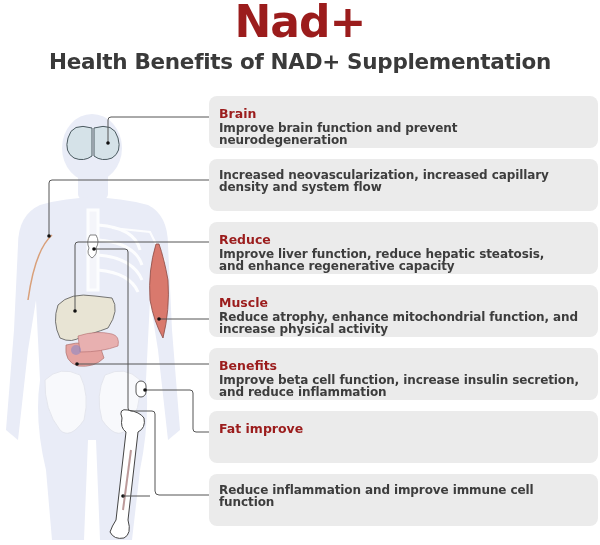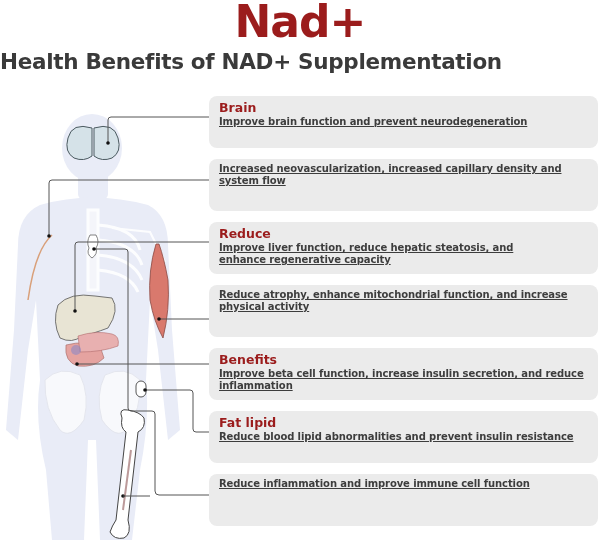--- a/index.html
+++ b/index.html
@@ -1,26 +1,26 @@
 <!DOCTYPE html>
 <html><head>
 <meta charset="utf-8">
 <style>
   html, body { margin:0; padding:0; }
   body { width:600px; height:545px; background:#ffffff; position:relative; overflow:hidden;
          font-family:"DejaVu Sans", sans-serif; }
   .title { position:absolute; left:0; width:600px; top:-4px; text-align:center;
            font-family:"DejaVu Sans", sans-serif; font-weight:bold; font-size:44px;
            color:#9b1c1c; letter-spacing:-1px; line-height:52px; }
-  .subtitle { position:absolute; left:0; width:600px; top:47px; text-align:left;
+  .subtitle { position:absolute; left:0; width:600px; top:47px; text-align:center;
               font-weight:bold; font-size:21.5px; color:#3a3a3a; line-height:30px; letter-spacing:-0.3px; }
   .card { position:absolute; left:209px; width:389px; height:52px; background:#ebebeb;
-          border-radius:8px; box-sizing:border-box; padding:4px 10px 0 10px; }
+          border-radius:8px; box-sizing:border-box; padding:10px 10px 0 10px; }
   .card-title { font-weight:bold; font-size:12.5px; color:#9b1c1c; line-height:16px; }
-  .card-desc { font-weight:bold; font-size:10px; color:#3d3d3d; line-height:12px; letter-spacing:-0.1px;text-decoration:underline; }
+  .card-desc { font-weight:bold; font-size:12px; color:#3d3d3d; line-height:12px; letter-spacing:-0.1px; }
   svg.figure { position:absolute; left:0; top:0; }
 </style>
 </head>
 <body>
 
 <div class="title">Nad+</div>
 <div class="subtitle">Health Benefits of NAD+ Supplementation</div>
 
 <svg class="figure" width="600" height="545" viewBox="0 0 600 545">
 
@@ -97,25 +97,25 @@
   <div class="card-desc">Improve brain function and prevent neurodegeneration</div>
 </div>
 <div class="card" style="top:159px">
   <div class="card-desc">Increased neovascularization, increased capillary density and system flow</div>
 </div>
 <div class="card" style="top:222px">
   <div class="card-title">Reduce</div>
   <div class="card-desc" style="padding-right:40px">Improve liver function, reduce hepatic steatosis, and enhance regenerative capacity</div>
 </div>
 <div class="card" style="top:285px">
+  <div class="card-title">Muscle</div>
   <div class="card-desc">Reduce atrophy, enhance mitochondrial function, and increase physical activity</div>
 </div>
 <div class="card" style="top:348px">
   <div class="card-title">Benefits</div>
   <div class="card-desc">Improve beta cell function, increase insulin secretion, and reduce inflammation</div>
 </div>
 <div class="card" style="top:411px">
-  <div class="card-title">Fat lipid</div>
-  <div class="card-desc">Reduce blood lipid abnormalities and prevent insulin resistance</div>
+  <div class="card-title">Fat improve</div>
 </div>
 <div class="card" style="top:474px">
   <div class="card-desc">Reduce inflammation and improve immune cell function</div>
 </div>
 
 </body></html>

